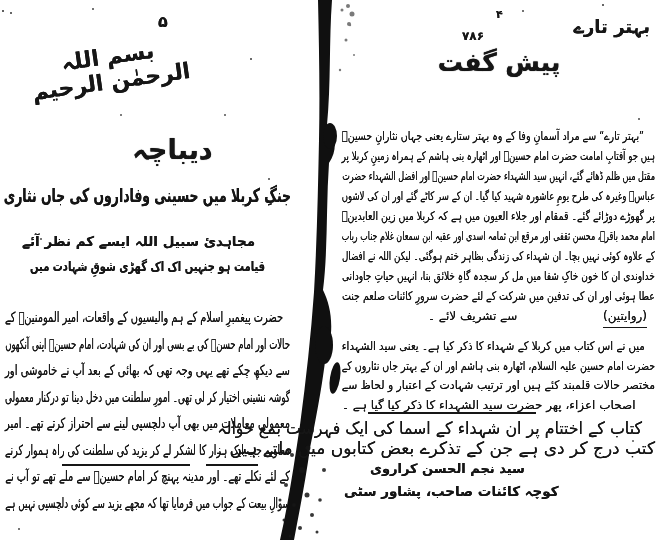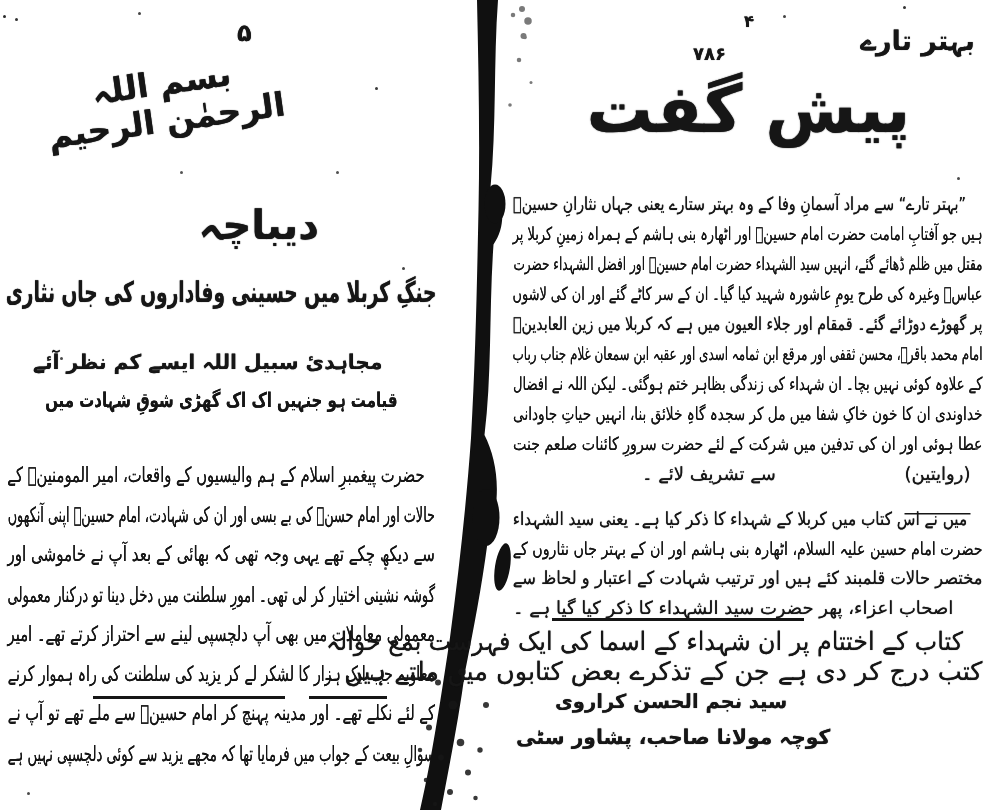--- a/index.html
+++ b/index.html
@@ -34,28 +34,28 @@
   .body-left{position:absolute;top:304px;left:5px;right:5px;font-size:14px;}
   .body-left .line{height:26.5px;line-height:26.5px;}
   .body-left .line:first-child{padding-right:10px;}
 
   
   .running-header{position:absolute;top:16px;right:10px;font-size:18px;font-weight:bold;}
   .header-mark{position:absolute;top:8px;left:158px;font-size:11px;font-weight:bold;}
   .pageno-right{position:absolute;top:29px;left:124px;font-size:12px;font-weight:bold;}
   .title-right{
     position:absolute;top:48px;left:0;right:0;margin:0;text-align:center;
-    font-size:44px;font-weight:bold;text-shadow:0 0 .8px #111;
+    font-size:25px;font-weight:bold;text-shadow:0 0 .8px #111;
   }
   .quote-block{position:absolute;top:126px;left:4px;right:5px;font-size:12px;}
   .quote-block .line{height:20px;line-height:20px;}
   .quote-block .line:first-child{padding-right:14px;}
   .quote-endrow{position:relative;height:20px;line-height:20px;}
   .quote-endtext{position:absolute;left:86px;white-space:nowrap;}
-  .quote-cite{position:absolute;right:8px;white-space:nowrap;border-bottom:1.5px solid #161616;padding-bottom:16px;}
+  .quote-cite{position:absolute;right:8px;white-space:nowrap;border-bottom:1.5px solid #161616;padding-bottom:1px;}
   .para2-block{position:absolute;top:337px;left:4px;right:5px;font-size:12px;}
   .para2-block .line{height:19.5px;line-height:19.5px;}
   .para2-block .line:first-child{padding-right:12px;}
   .para3-block{position:absolute;top:419px;left:4px;right:5px;font-size:17px;}
   .para3-block .line{height:19.5px;line-height:19.5px;}
   .para3-block .line:first-child{padding-right:14px;}
   .alignleft{text-align:left;direction:rtl;}
   .sig-1{position:absolute;top:461px;left:16px;font-size:13px;font-weight:bold;white-space:nowrap;margin-left:16px;}
   .sig-2{position:absolute;top:483px;left:6px;font-size:13.5px;font-weight:bold;white-space:nowrap;}
 
@@ -169,20 +169,20 @@
       <div class="line fitline" style="transform-origin: right center; transform: scaleX(0.904624);">مختصر حالات قلمبند کئے ہیں اور ترتیب شہادت کے اعتبار و لحاظ سے</div>
       <div class="line fitline alignleft">اصحاب اعزاء، پھر حضرت سید الشہداء کا ذکر کیا گیا ہے ۔</div>
     </div>
 
     <div class="para3-block ink">
       <div class="line fitline" style="transform-origin: right center; transform: scaleX(0.931548);">کتاب کے اختتام پر ان شہداء کے اسما کی ایک فہرست بمع حوالہ</div>
       <div class="line fitline alignleft">کتب درج کر دی ہے جن کے تذکرے بعض کتابوں میں ملتے ہیں ۔</div>
     </div>
 
     <div class="sig-1 ink">سید نجم الحسن کراروی</div>
-    <div class="sig-2 ink">کوچہ مولانا صاحب، پشاور سٹی</div>
+    <div class="sig-2 ink">کوچہ کائنات صاحب، پشاور سٹی</div>
   </div>
 
   <div class="underline-mark um-left1"></div>
   <div class="underline-mark um-left2"></div>
   <div class="underline-mark um-right1"></div>
   <div class="speck" style="left:2px;top:10px;"></div>
 </div>
 
 </body></html>

